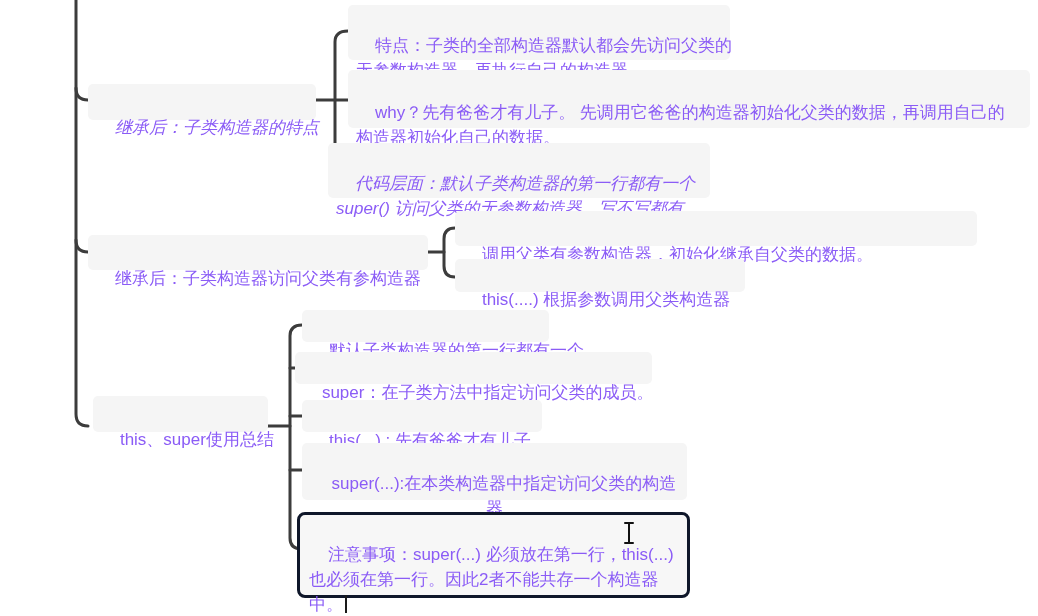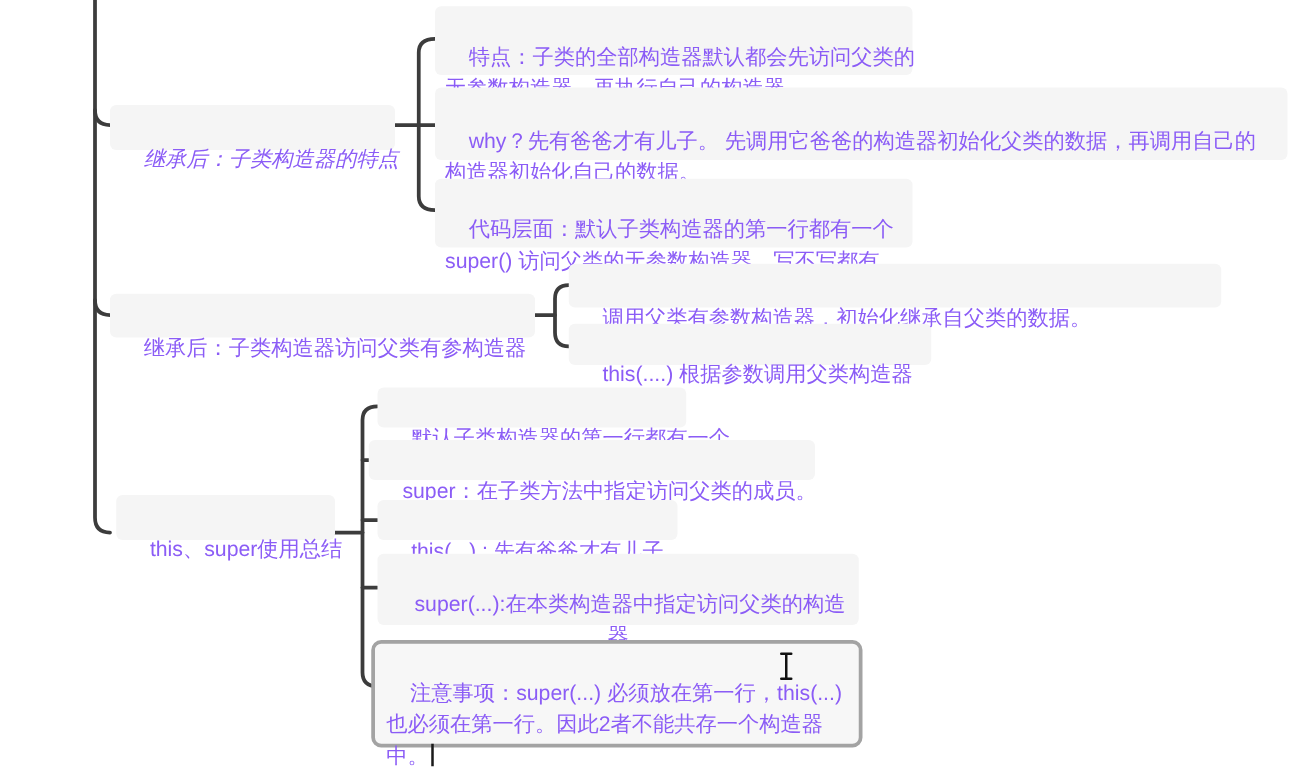--- a/index.html
+++ b/index.html
@@ -30,21 +30,21 @@
     border-radius: 5px;
     color: #8b5cf6;
     font-size: 17px;
     line-height: 25px;
     padding: 3px 8px;
     white-space: pre;
   }
   .node.two-line { padding-top: 3px; }
   .node.selected {
     background: #f7f7f7;
-    border: 3px solid #a3a3a3;
+    border: 3px solid #0f172a;
     border-radius: 8px;
     padding: 2px 9px;
   }
   .caret {
     display: inline-block;
     width: 2px;
     height: 18px;
     background: #1a1a1a;
     vertical-align: -3px;
     margin-left: 2px;
@@ -85,21 +85,21 @@
   <div class="node two-line" style="left:348px; top:5px; width:382px; height:55px;">
     <span>特点：子类的全部构造器默认都会先访问父类的
 无参数构造器，再执行自己的构造器</span>
   </div>
 
   <div class="node two-line" style="left:348px; top:70px; width:682px; height:58px; padding-top:5px;">
     <span>why？先有爸爸才有儿子。 先调用它爸爸的构造器初始化父类的数据，再调用自己的
 构造器初始化自己的数据。</span>
   </div>
 
-  <div class="node two-line" style="left:348px; top:143px; width:382px; height:55px;">
+  <div class="node two-line" style="left:328px; top:143px; width:382px; height:55px;font-style:italic;">
     <span>代码层面：默认子类构造器的第一行都有一个
 super() 访问父类的无参数构造器，写不写都有</span>
   </div>
 
   <div class="node" style="left:88px; top:235px; width:340px; height:35px; line-height:27px;">
     <span>继承后：子类构造器访问父类有参构造器</span>
   </div>
 
   <div class="node" style="left:455px; top:211px; width:522px; height:35px; line-height:27px;">
     <span>调用父类有参数构造器，初始化继承自父类的数据。</span>

